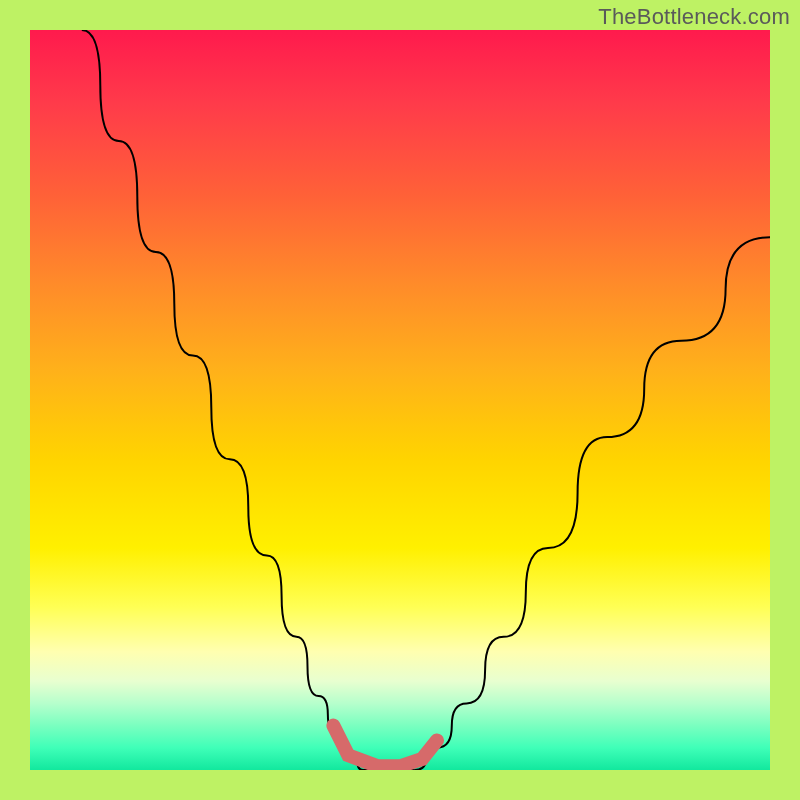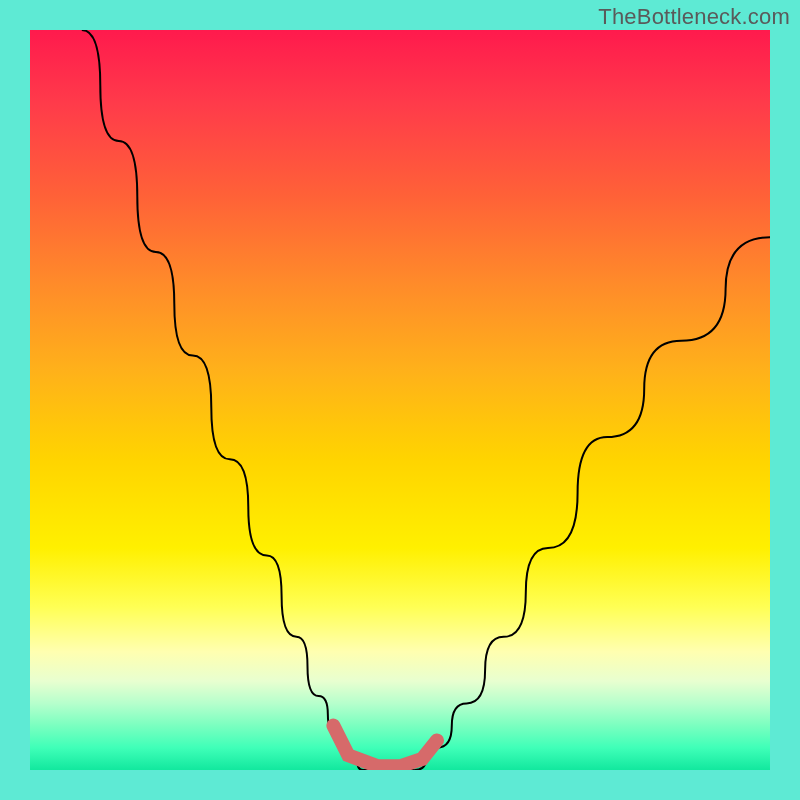--- a/index.html
+++ b/index.html
@@ -7,21 +7,21 @@
     padding: 0;
     width: 800px;
     height: 800px;
     background: #000;
     overflow: hidden;
     font-family: Arial, Helvetica, sans-serif;
   }
   .frame {
     position: absolute;
     inset: 0;
-    background: #5eead4;
+    background: #bef264;
   }
   .plot-area {
     position: absolute;
     left: 30px;
     top: 30px;
     width: 740px;
     height: 740px;
     background: linear-gradient(to bottom,
       #ff1a4d 0%,
       #ff3b4a 10%,

